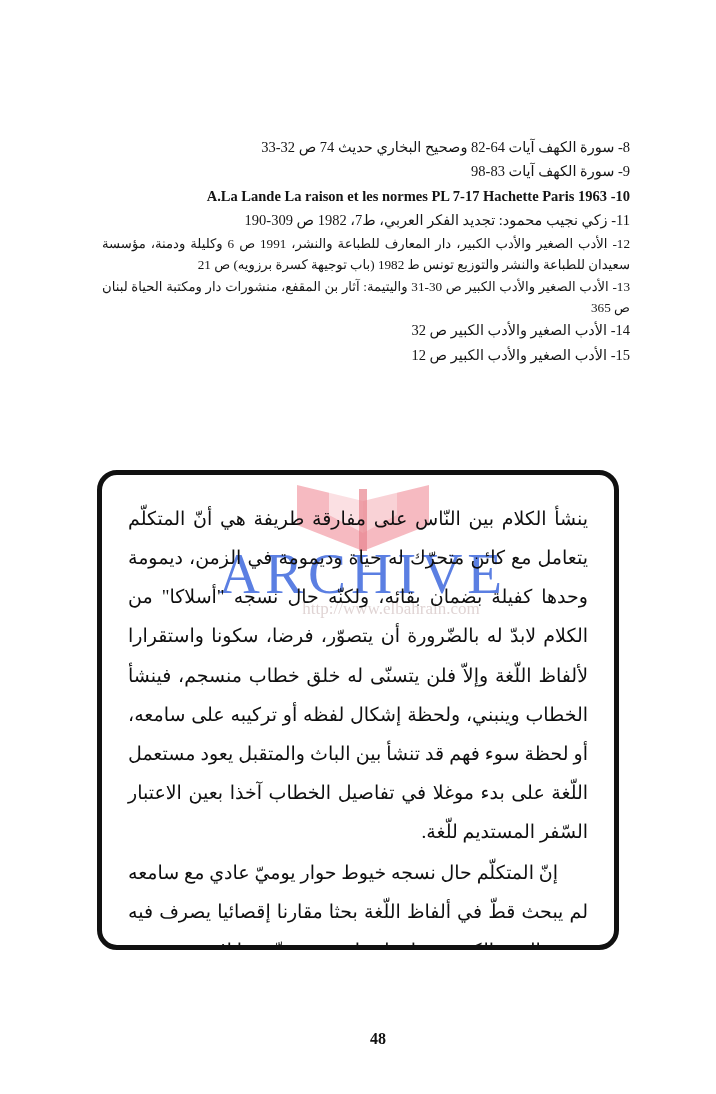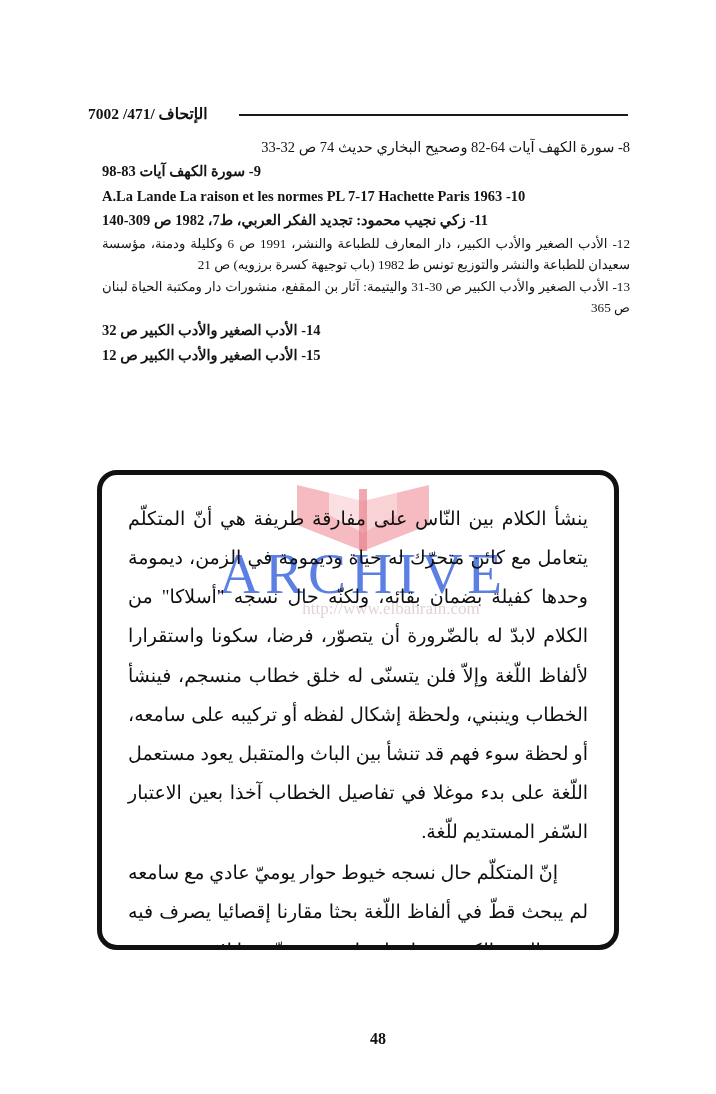--- a/index.html
+++ b/index.html
@@ -74,21 +74,21 @@
     direction: rtl;
     text-align: center;
     font-size: 14.5px;
     font-weight: bold;
   }
   .ref.latin .lat {
     direction: ltr;
     unicode-bidi: embed;
     display: inline;
   }
-  .ref.center { text-align: left; font-weight: bold; }
+  .ref.center { text-align: right; }
   .ref.justify {
     text-align: justify;
     text-align-last: right;
   }
 
   
   .quote-box {
     position: absolute;
     top: 470px;
     left: 97px;
@@ -188,32 +188,28 @@
     color: #111;
     font-family: "Liberation Serif", "DejaVu Serif", serif;
     padding-left: 8px;
   }
 </style>
 </head>
 <body>
 
 <div id="page">
 
-  <div class="header">
-    <div class="header-text">الإتحاف /174/ 2007</div>
-    <div class="header-rule"></div>
-  </div>
 
   <div class="reflist">
     <p class="ref justify">8- سورة الكهف آيات 64-82 وصحيح البخاري حديث 74 ص 32-33</p>
     <p class="ref center">9- سورة الكهف آيات 83-98</p>
     <p class="ref latin center">
       <span class="lat">A.La Lande La raison et les normes PL 7-17 Hachette Paris 1963 -10</span>
     </p>
-    <p class="ref center">11- زكي نجيب محمود: تجديد الفكر العربي، ط7، 1982 ص 309-140</p>
+    <p class="ref center">11- زكي نجيب محمود: تجديد الفكر العربي، ط7، 1982 ص 309-190</p>
     <p class="ref small justify">12- الأدب الصغير والأدب الكبير، دار المعارف للطباعة والنشر، 1991 ص 6 وكليلة ودمنة، مؤسسة سعيدان للطباعة والنشر والتوزيع تونس ط 1982 (باب توجيهة كسرة برزويه) ص 21</p>
     <p class="ref small justify">13- الأدب الصغير والأدب الكبير ص 30-31 واليتيمة: آثار بن المقفع، منشورات دار ومكتبة الحياة لبنان ص 365</p>
     <p class="ref center">14- الأدب الصغير والأدب الكبير ص 32</p>
     <p class="ref center">15- الأدب الصغير والأدب الكبير ص 12</p>
   </div>
 
   <div class="quote-box">
 
     <div class="watermark">
       <svg class="wm-book" viewBox="0 0 148 74">

